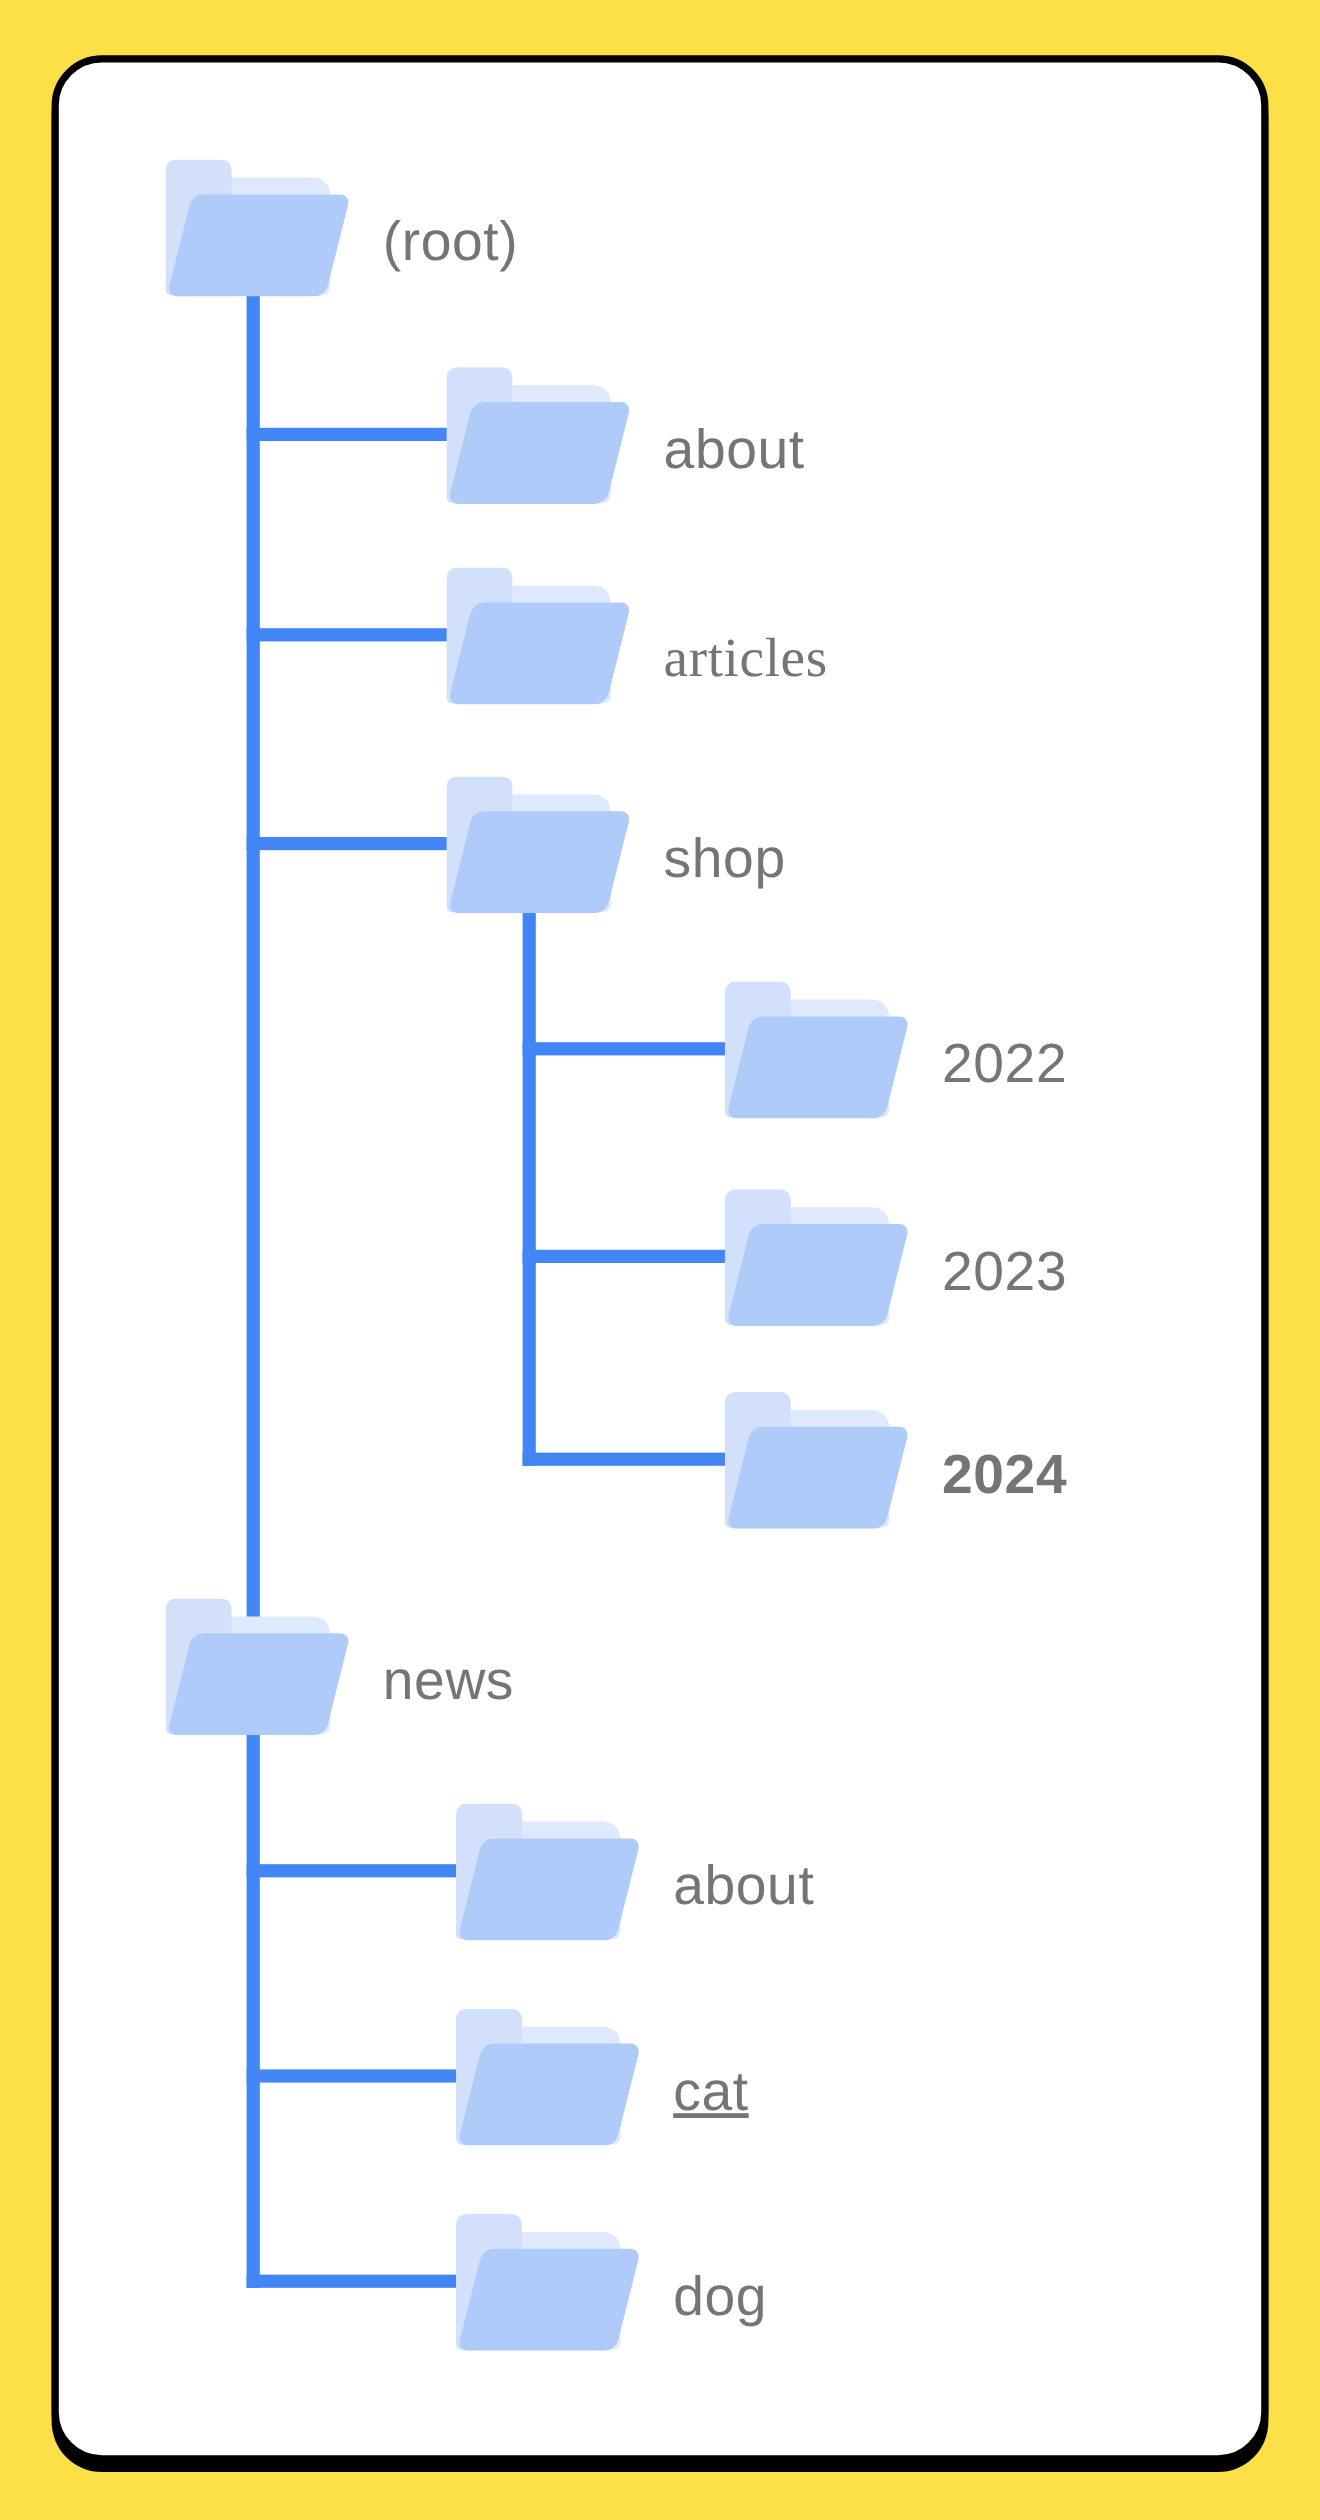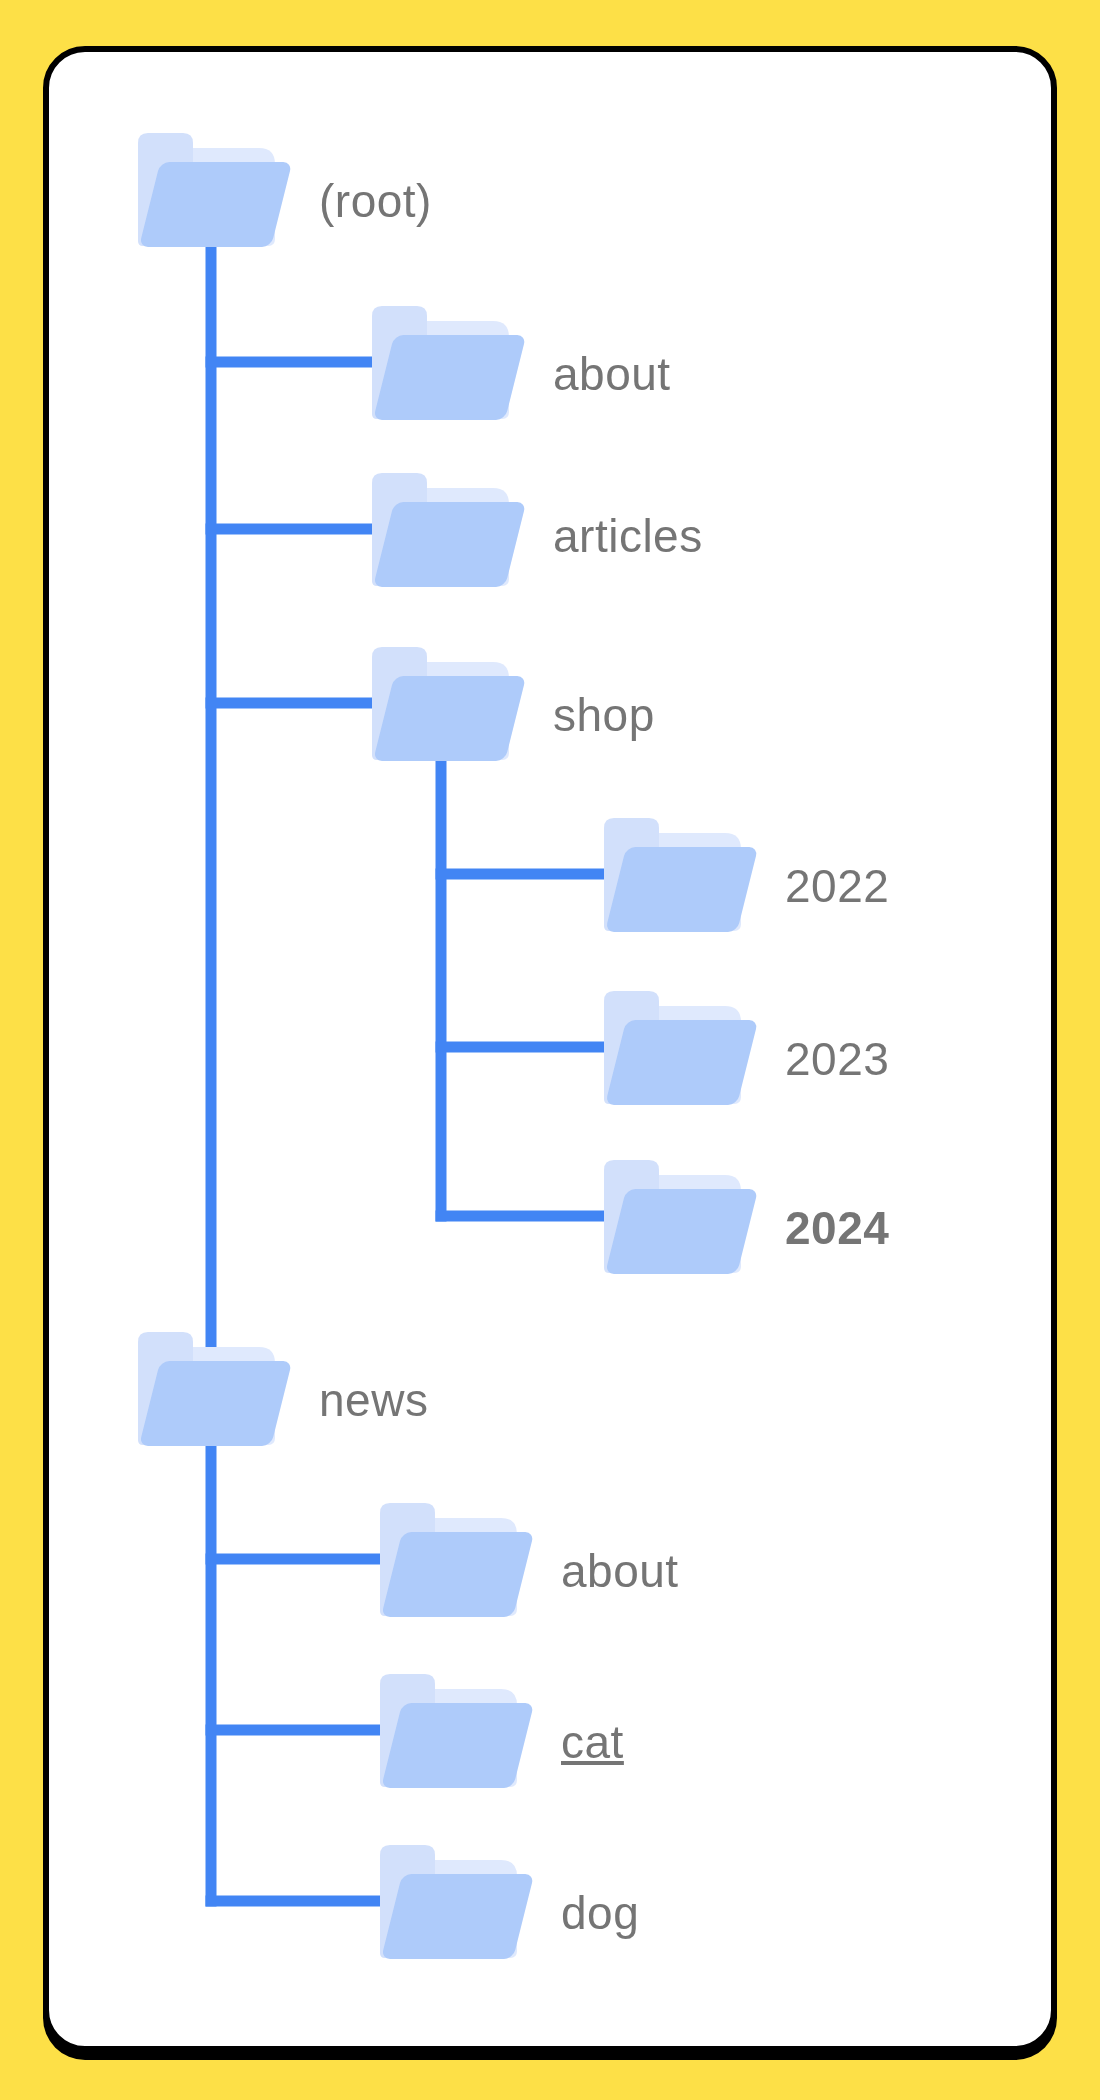--- a/index.html
+++ b/index.html
@@ -64,21 +64,21 @@
       <use href="#folder-sym" x="604" y="991" width="156" height="114"></use>
       <use href="#folder-sym" x="604" y="1160" width="156" height="114"></use>
       <use href="#folder-sym" x="138" y="1332" width="156" height="114"></use>
       <use href="#folder-sym" x="380" y="1503" width="156" height="114"></use>
       <use href="#folder-sym" x="380" y="1674" width="156" height="114"></use>
       <use href="#folder-sym" x="380" y="1845" width="156" height="114"></use>
     </svg>
   <div id="labels">
       <div class="node-label" style="left: 319px; top: 173px;">(root)</div>
       <div class="node-label" style="left: 553px; top: 346px;">about</div>
-      <div class="node-label" style="left: 553px; top: 508px;">articles</div>
+      <div class="node-label" style="left: 553px; top: 520px; font-family: Liberation Serif, serif;">articles</div>
       <div class="node-label" style="left: 553px; top: 687px;">shop</div>
       <div class="node-label" style="left: 785px; top: 858px;">2022</div>
       <div class="node-label" style="left: 785px; top: 1031px;">2023</div>
       <div class="node-label" style="left: 785px; top: 1200px; font-weight: bold;">2024</div>
       <div class="node-label" style="left: 319px; top: 1372px;">news</div>
       <div class="node-label" style="left: 561px; top: 1543px;">about</div>
       <div class="node-label" style="left: 561px; top: 1714px; text-decoration: underline;">cat</div>
       <div class="node-label" style="left: 561px; top: 1885px;">dog</div>
     </div>
 </div>

